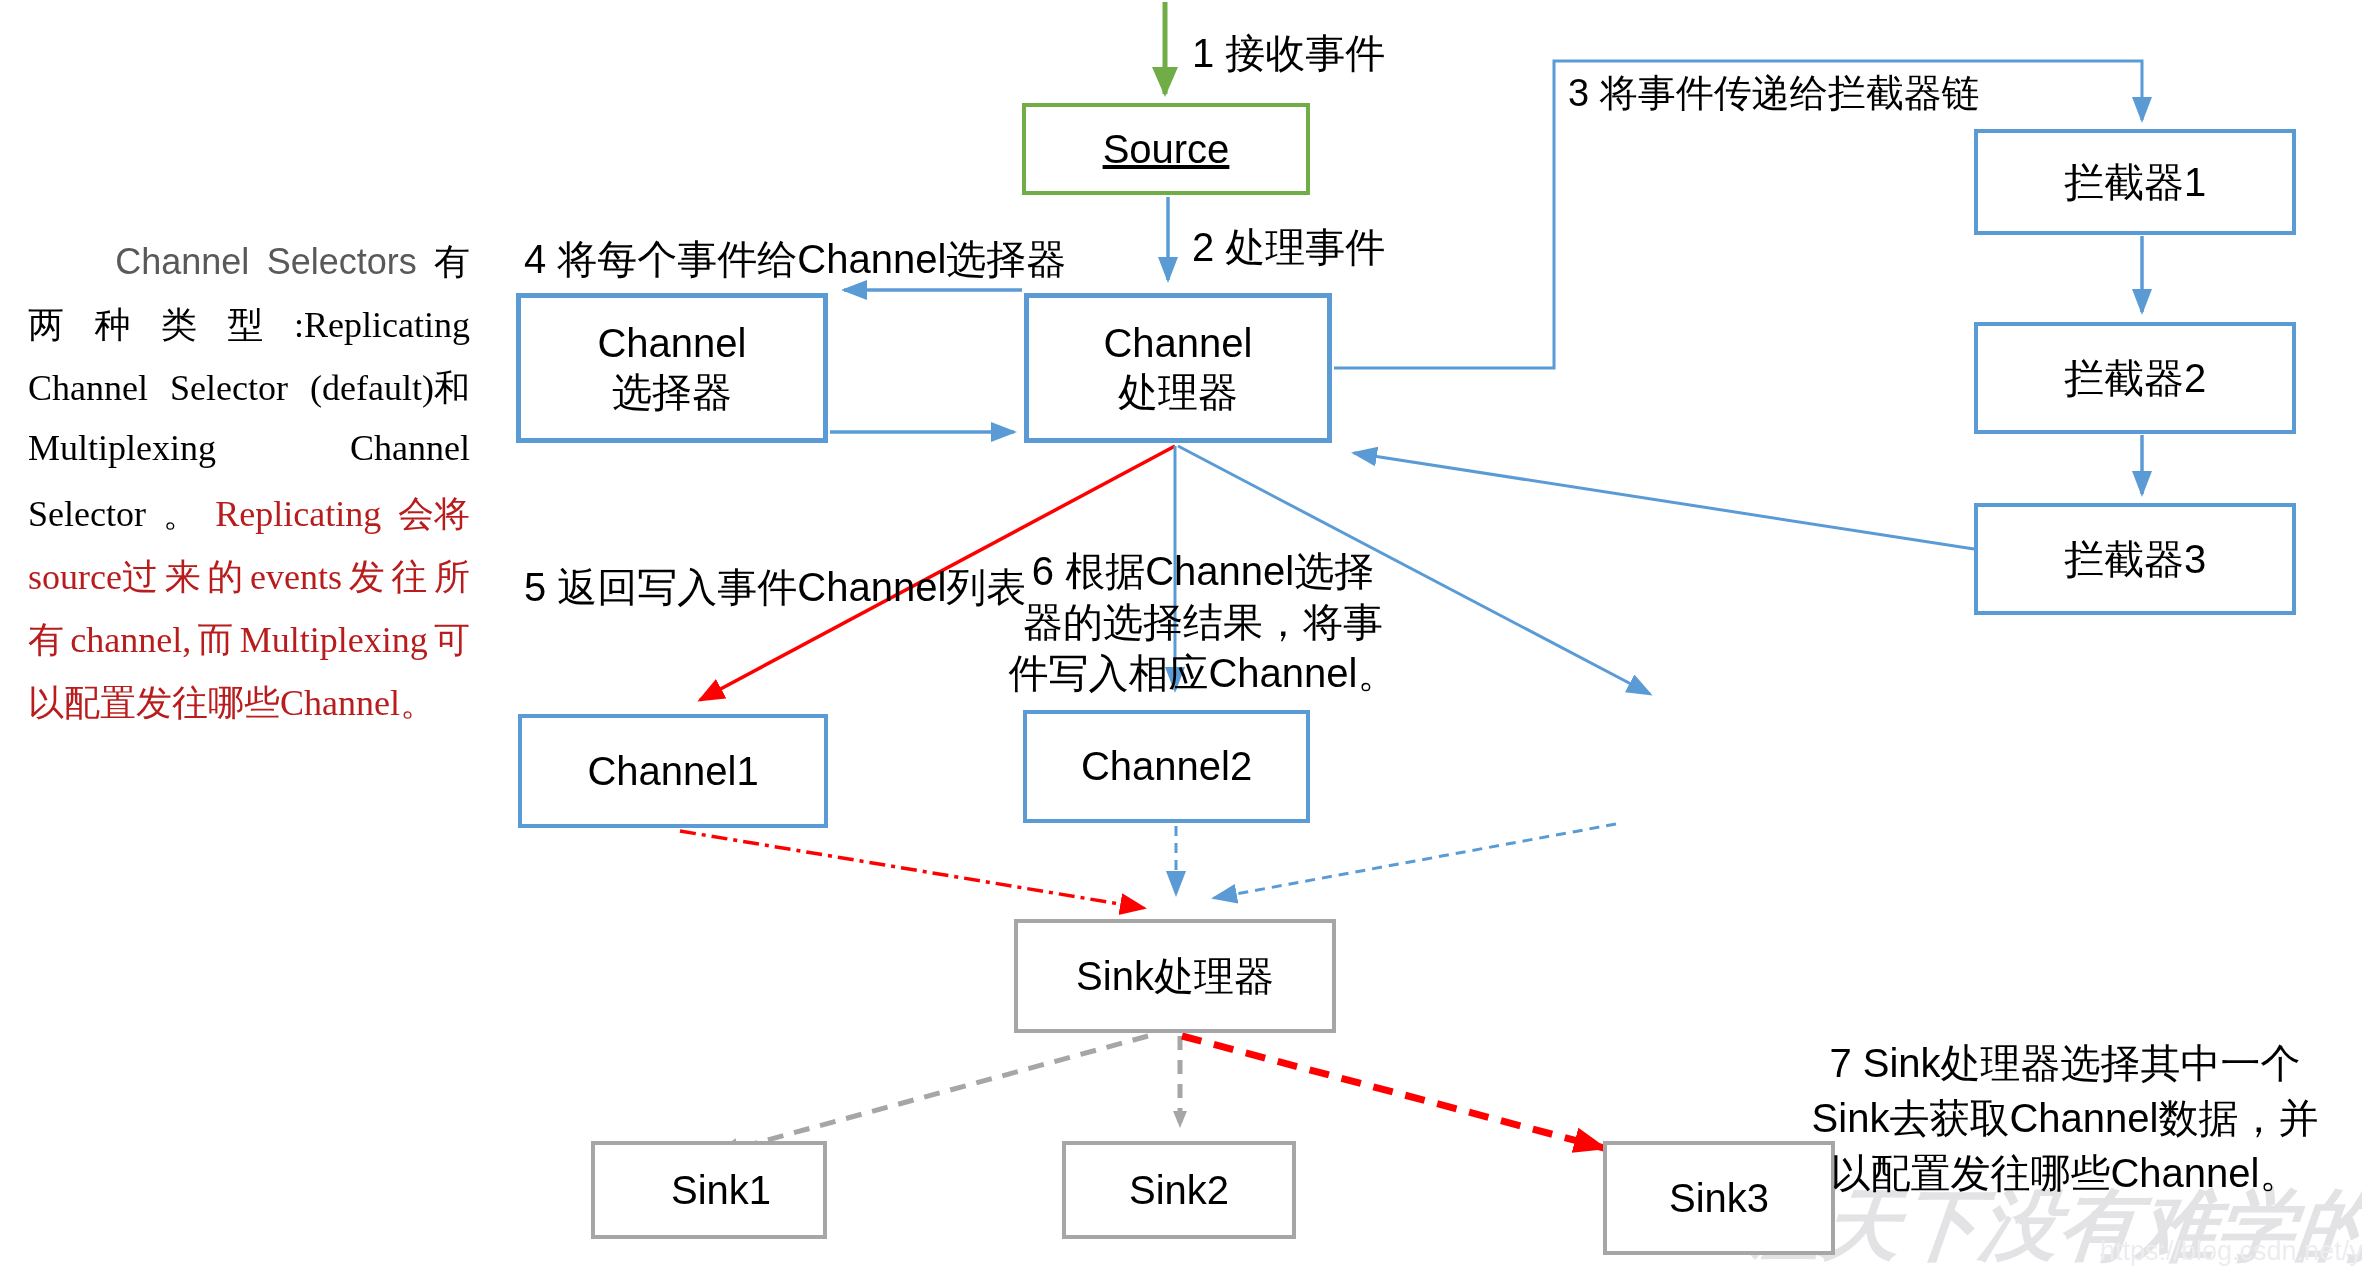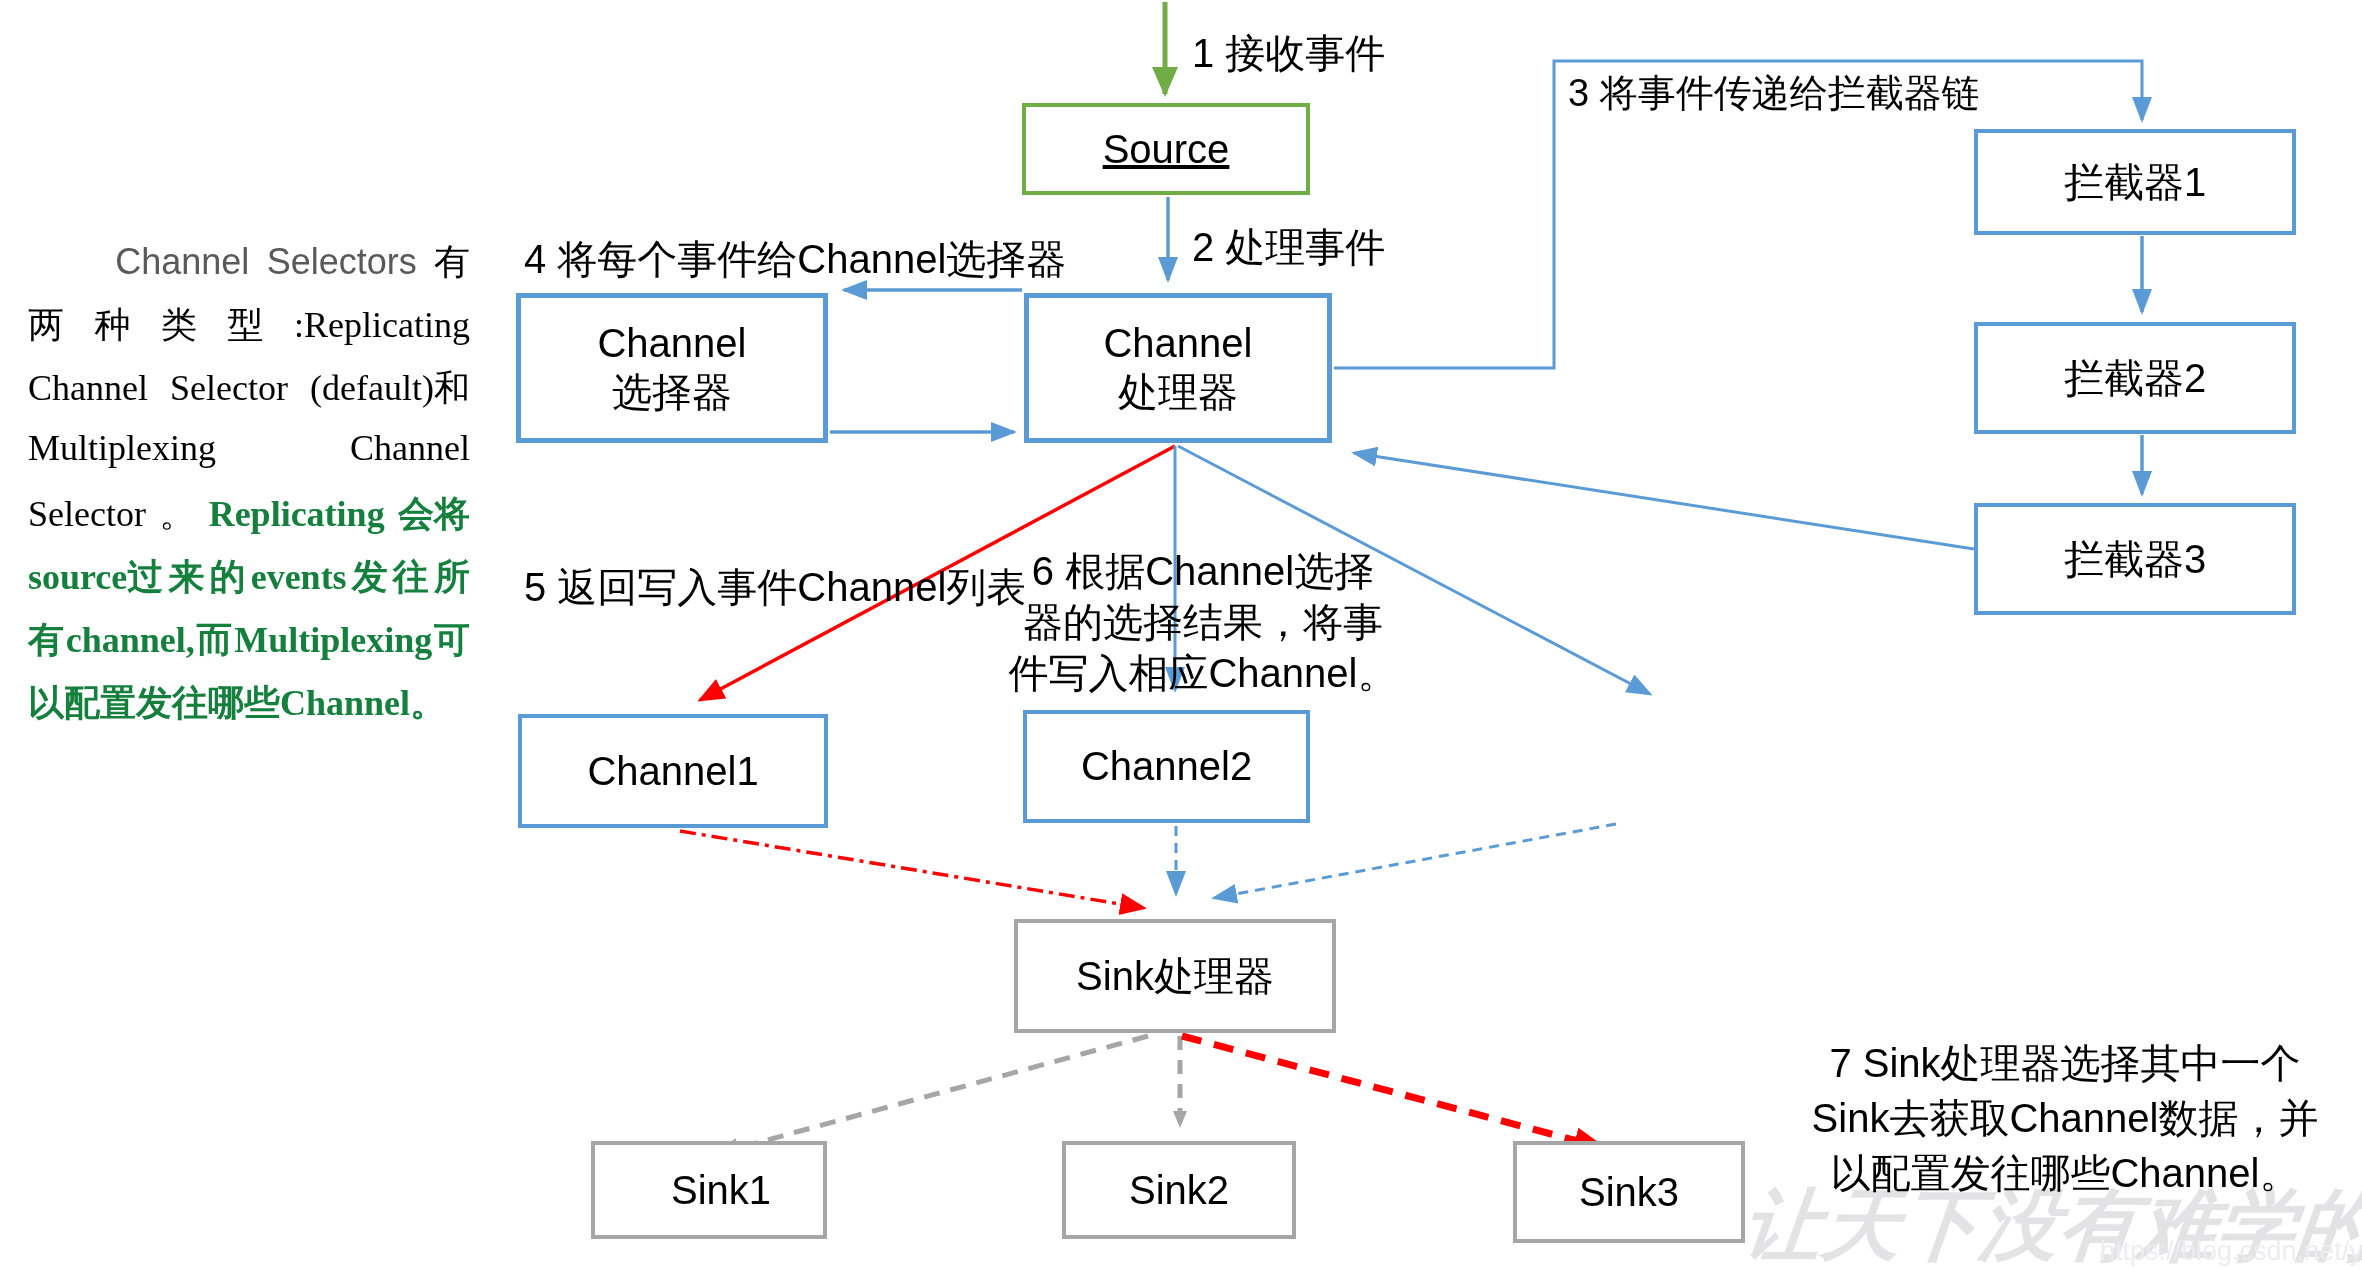--- a/index.html
+++ b/index.html
@@ -15,21 +15,21 @@
   .b-gray{border:4px solid #a6a6a6;}
   .note{position:absolute;font-size:40px;color:#000;white-space:nowrap;z-index:4;}
   .note.center{text-align:center;white-space:normal;}
   .note .ln{display:block;}
   
   #paragraph{position:absolute;left:28px;top:238px;width:442px;z-index:4;
              font-family:"Liberation Serif","DejaVu Serif",serif;font-size:36px;color:#000;}
   #paragraph .pline{display:flex;justify-content:space-between;align-items:baseline;height:63px;}
   #paragraph .pline.last{display:block;height:63px;}
   .seg-sansgray{color:#595959;font-family:"Liberation Sans","DejaVu Sans",sans-serif;}
-  .seg-red{color:#15803d;font-weight:bold;}
+  .seg-red{color:#b91c1c;}
   .indent{display:inline-block;width:70px;}
   
   #watermark{position:absolute;right:-14px;bottom:-10px;z-index:2;color:#e3e3e6;
              font-family:"DejaVu Serif",serif;font-weight:bold;font-style:italic;
              font-size:78px;letter-spacing:1px;white-space:nowrap;transform:skewX(-6deg);}
   #watermark-url{position:absolute;left:2100px;top:1236px;z-index:2;color:#ededf0;
                  font-size:27px;white-space:nowrap;}
 </style>
 </head>
 <body>
@@ -121,21 +121,21 @@
   </div>
 
   <div class="box b-gray" style="left:591px;top:1141px;width:236px;height:98px;padding-left:24px;">
     <span>Sink1</span>
   </div>
 
   <div class="box b-gray" style="left:1062px;top:1141px;width:234px;height:98px;">
     <span>Sink2</span>
   </div>
 
-  <div class="box b-gray" style="left:1513px;top:1141px;width:232px;height:102px;">
+  <div class="box b-gray" style="left:1603px;top:1141px;width:232px;height:114px;">
     <span>Sink3</span>
   </div>
 
   <div class="note" style="left:1192px;top:26px;">1 接收事件</div>
   <div class="note" style="left:1192px;top:220px;">2 处理事件</div>
   <div class="note" style="left:1568px;top:68px;font-size:38px;">3 将事件传递给拦截器链</div>
   <div class="note" style="left:524px;top:232px;">4 将每个事件给Channel选择器</div>
   <div class="note" style="left:524px;top:560px;">5 返回写入事件Channel列表</div>
 
   <div class="note center" style="left:960px;top:546px;width:486px;line-height:51px;">

